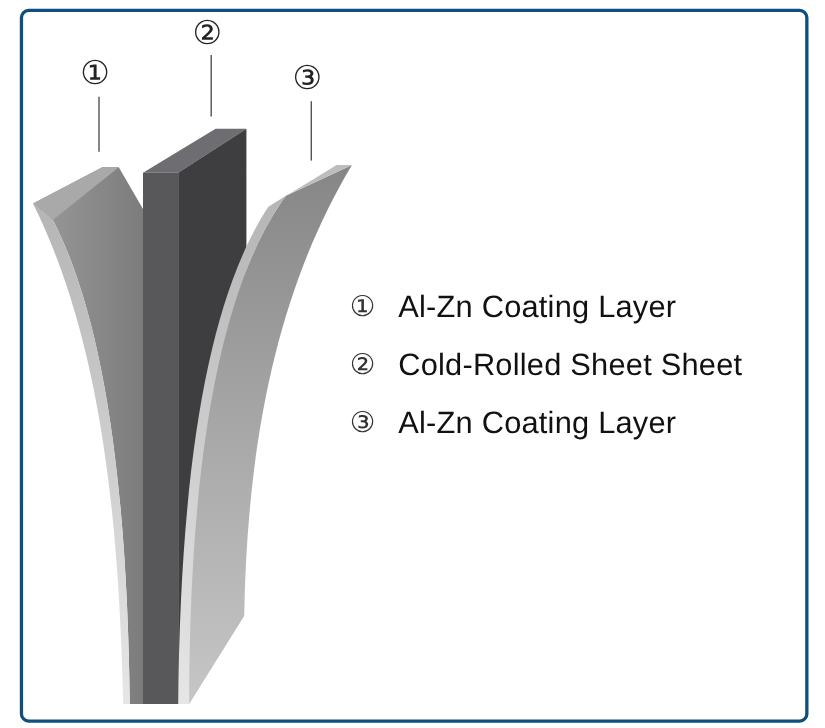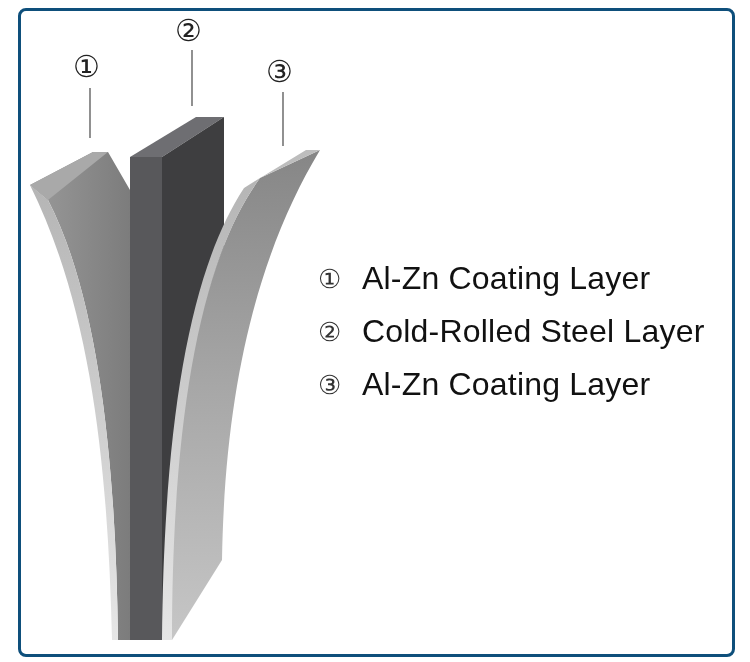--- a/index.html
+++ b/index.html
@@ -9,21 +9,21 @@
       border: 3px solid #0e4f7b; border-radius: 8px; box-sizing: content-box;
     }
     .illustration { position: absolute; left: 0; top: 0; width: 750px; height: 662px; }
     .callout-num {
       position: absolute; font-family: "DejaVu Serif", serif; font-size: 30px; color: #222;
       line-height: 1;
     }
     .legend { position: absolute; left: 318px; top: 252px; }
     .legend-item { display: flex; align-items: center; height: 53px; }
     .legend-num { font-family: "DejaVu Serif", serif; font-size: 26px; color: #333; width: 44px; }
-    .legend-text { font-size: 32px; color: #111; letter-spacing: 0.2px; }
+    .legend-text { font-size: 28px; color: #111; letter-spacing: 0.2px; }
   </style>
 </head>
 <body>
 
 <div class="frame"></div>
 
 <svg class="illustration" viewBox="0 0 750 662" xmlns="http://www.w3.org/2000/svg">
   <defs>
     <linearGradient id="gLeftFace" x1="0" y1="0" x2="1" y2="0">
       <stop offset="0" stop-color="#9a9a9a"></stop>
@@ -61,19 +61,19 @@
 <span class="callout-num" style="left:175px;top:16px;">②</span>
 <span class="callout-num" style="left:266px;top:57px;">③</span>
 
 <div class="legend">
   <div class="legend-item">
     <span class="legend-num">①</span>
     <span class="legend-text">Al-Zn Coating Layer</span>
   </div>
   <div class="legend-item">
     <span class="legend-num">②</span>
-    <span class="legend-text">Cold-Rolled Steel Layer</span>
+    <span class="legend-text">Cold-Rolled Sheet Sheet</span>
   </div>
   <div class="legend-item">
     <span class="legend-num">③</span>
     <span class="legend-text">Al-Zn Coating Layer</span>
   </div>
 </div>
 
 </body></html>

